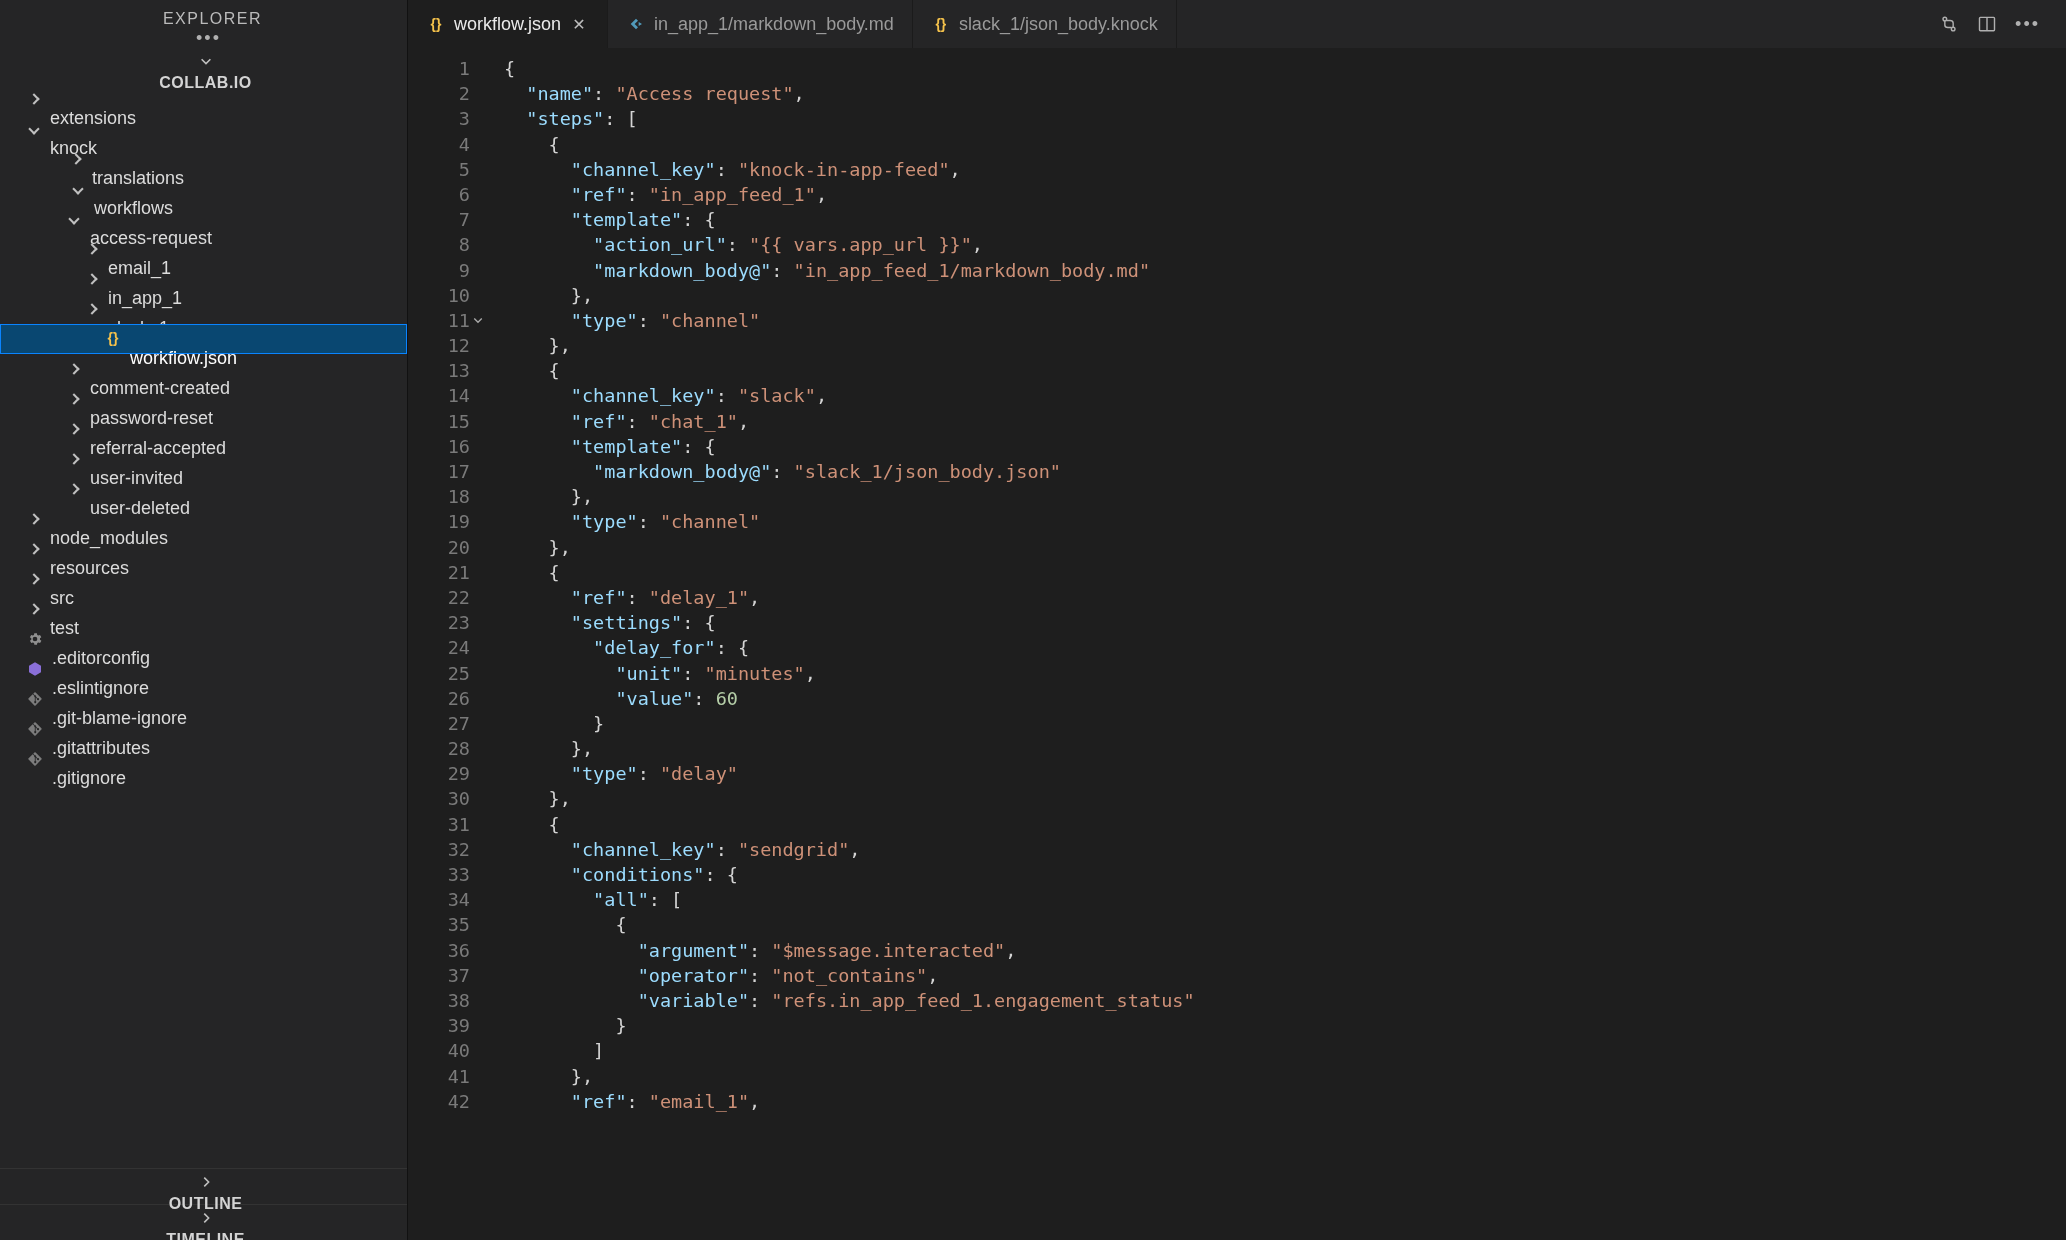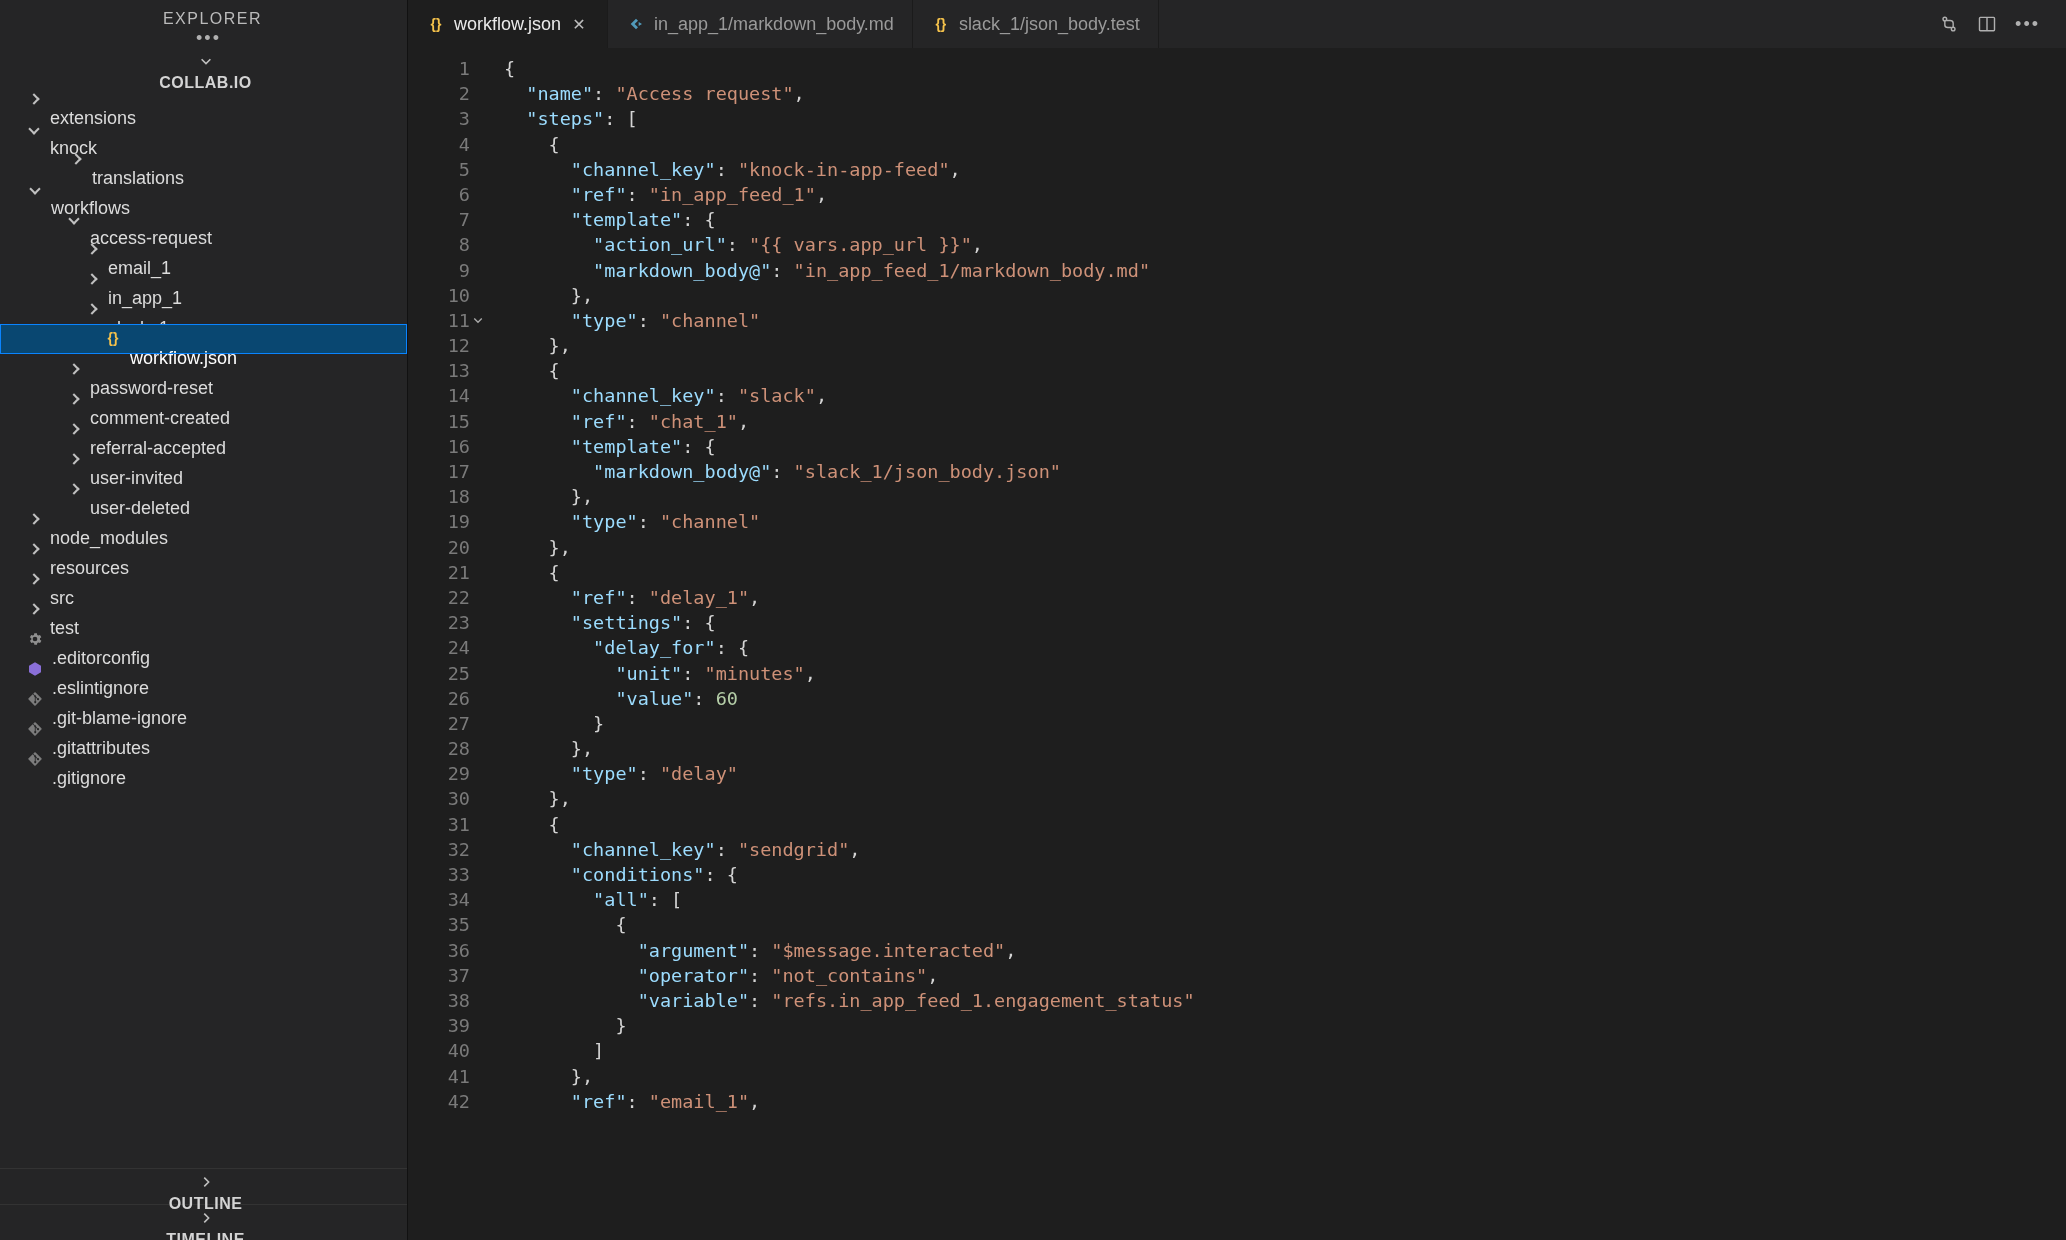--- a/index.html
+++ b/index.html
@@ -253,21 +253,21 @@
         <span class="label">knock</span>
       </div>
 
       <div class="row" style="padding-left:66px">
         <span class="twisty">
             <span class="chev-right"></span>
           </span>
         <span class="label">translations</span>
       </div>
 
-      <div class="row" style="padding-left:25px">
+      <div class="row" style="padding-left:68px">
         <span class="twisty">
             <span class="chev-down"></span>
           </span>
         <span class="label">workflows</span>
       </div>
 
       <div class="row" style="padding-left:64px">
         <span class="twisty">
             <span class="chev-down"></span>
           </span>
@@ -296,27 +296,27 @@
       <div class="row selected" style="padding-left:82px">
         <span class="twisty spacer"></span>
         <span class="file-icon json">{}</span>
         <span class="label">workflow.json</span>
       </div>
 
       <div class="row" style="padding-left:64px">
         <span class="twisty">
             <span class="chev-right"></span>
           </span>
+        <span class="label">comment-created</span>
+      </div>
+      <div class="row" style="padding-left:64px">
+        <span class="twisty">
+            <span class="chev-right"></span>
+          </span>
         <span class="label">password-reset</span>
-      </div>
-      <div class="row" style="padding-left:64px">
-        <span class="twisty">
-            <span class="chev-right"></span>
-          </span>
-        <span class="label">comment-created</span>
       </div>
       <div class="row" style="padding-left:64px">
         <span class="twisty">
             <span class="chev-right"></span>
           </span>
         <span class="label">referral-accepted</span>
       </div>
       <div class="row" style="padding-left:64px">
         <span class="twisty">
             <span class="chev-right"></span>
@@ -427,21 +427,21 @@
       <div class="tab">
         <span class="tab-icon file-icon md">
           <svg width="16" height="16" viewBox="0 0 24 24" fill="currentColor">
               <path d="M12 4 4 12l8 8 3-3-5-5 5-5-3-3zM16 9l5 3-5 3V9z"></path>
             </svg>
         </span>
         <span>in_app_1/markdown_body.md</span>
       </div>
       <div class="tab">
         <span class="tab-icon file-icon json">{}</span>
-        <span>slack_1/json_body.test</span>
+        <span>slack_1/json_body.knock</span>
       </div>
 
       <div class="tabs-right">
         <span class="tbicon">
           <svg width="20" height="20" viewBox="0 0 24 24" fill="none" stroke="currentColor" stroke-width="1.7">
               <circle cx="7" cy="6" r="2.2"></circle>
               <circle cx="17" cy="18" r="2.2"></circle>
               <path d="M7 8.2v5c0 2 1.6 3 3.6 3H15"></path>
               <path d="M17 15.8v-5c0-2-1.6-3-3.6-3H9"></path>
             </svg>

